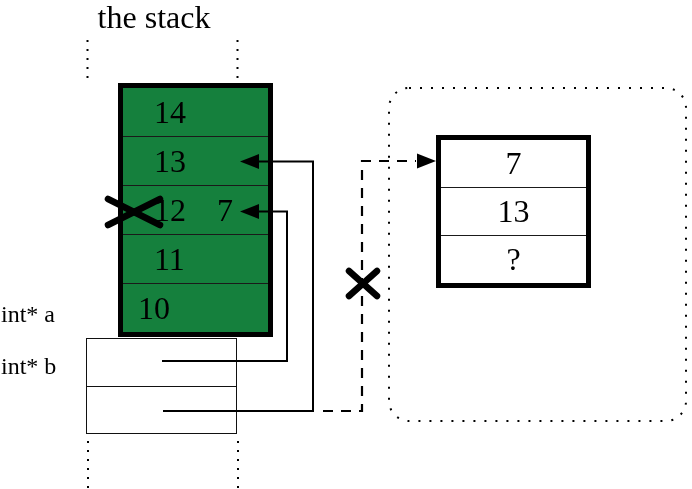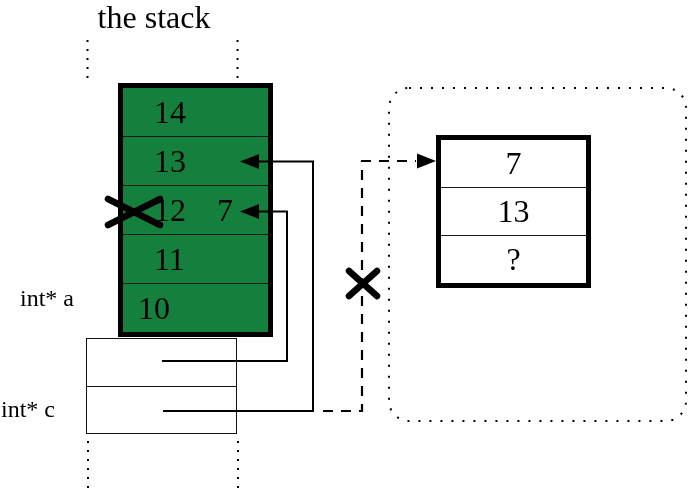--- a/index.html
+++ b/index.html
@@ -54,21 +54,21 @@
   .sub-cells .sub-cell:first-child { border-bottom: 1.6px solid #111; }
 
   .ptr-label {
     position: absolute;
     left: 1px;
     width: 70px;
     font-size: 24px;
     line-height: 30px;
     white-space: nowrap;
   }
-  .ptr-label-a { top: 283px; padding-left: 19px; }
+  .ptr-label-a { top: 299px; }
   .ptr-label-b { top: 351px; }
   .ptr-label-c { top: 394px; }
 
   .heap-box {
     position: absolute;
     left: 436px; top: 135px;
     width: 145px; height: 143px;
     border: 5px solid #000;
     display: flex; flex-direction: column;
     background: #fff;
@@ -114,21 +114,21 @@
       <span>10</span>
     </div>
   </div>
 
   <div class="sub-cells">
     <div class="sub-cell"></div>
     <div class="sub-cell"></div>
   </div>
 
   <div class="ptr-label ptr-label-a">int* a</div>
-  <div class="ptr-label ptr-label-c">int* c</div>
+  <div class="ptr-label ptr-label-b">int* b</div>
 
   <div class="heap-box">
     <div class="cell">
       <span>7</span>
     </div>
     <div class="cell">
       <span>13</span>
     </div>
     <div class="cell">
       <span>?</span>

